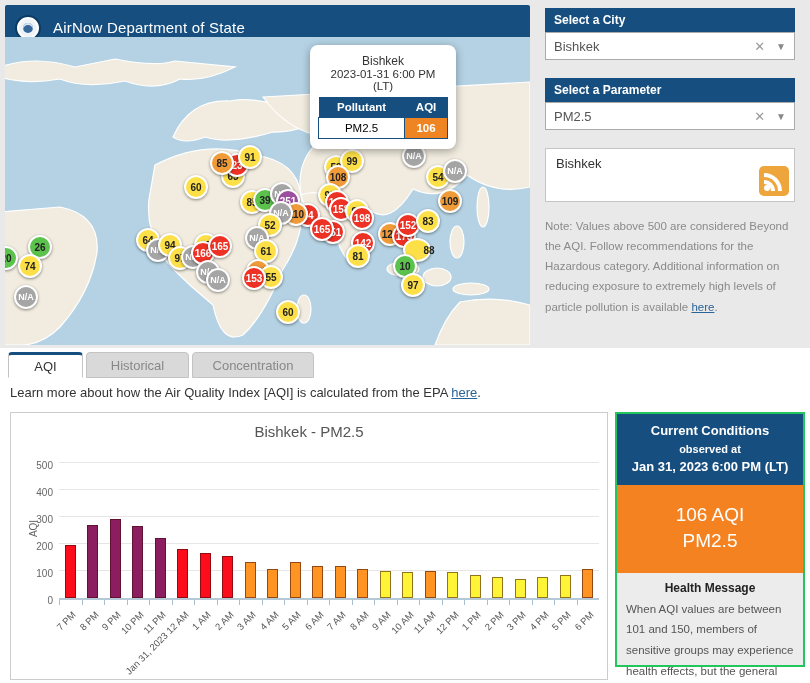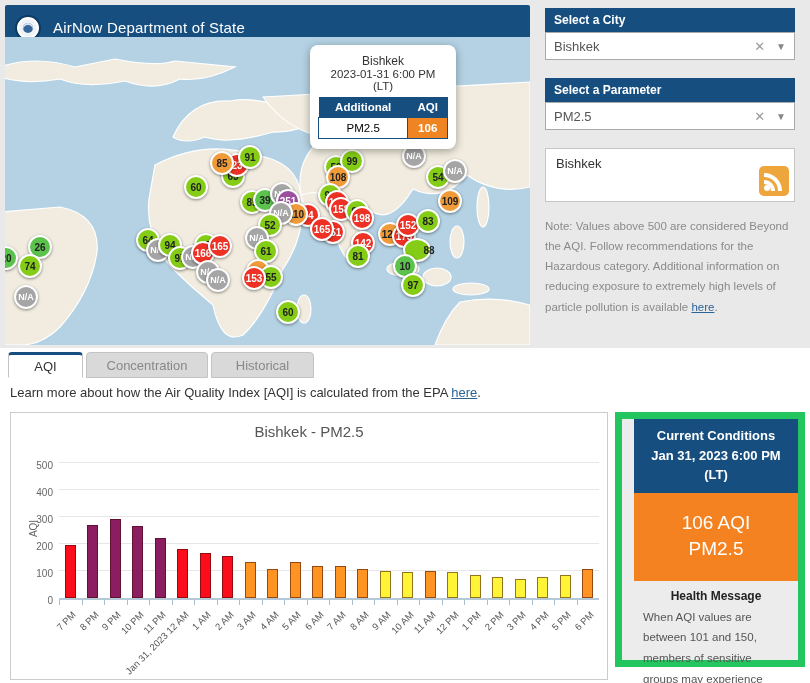--- a/index.html
+++ b/index.html
@@ -16,21 +16,21 @@
   .seal::after { content:""; position:absolute; left:6px; top:6px; width:10px; height:10px;
     border-radius:50%; background:#36679b; box-shadow:inset 0 2px 0 #d9e4ef; }
   .app-title { color:#fff; font-size:15px; letter-spacing:.2px; }
 
   .map { position:absolute; left:5px; top:37px; width:525px; height:308px; overflow:hidden; background:#b4d2e4; }
   .map svg.land { position:absolute; left:0; top:0; }
   .marker { position:absolute; width:24px; height:24px; border-radius:50%; border:2px solid #fff;
     display:flex; align-items:center; justify-content:center; font-size:10px; font-weight:bold;
     box-shadow:0 1px 3px rgba(0,0,0,.45); color:#222; }
   .c-green  { background:#5bc24c; }
-  .c-yellow { background:#84cc16; }
+  .c-yellow { background:#fde047; }
   .c-orange { background:#f09a38; }
   .c-red    { background:#ed3124; color:#fff; }
   .c-purple { background:#9b4f9e; color:#fff; }
   .c-na     { background:#a5a5a5; color:#fff; font-size:9px; }
 
   .popup { position:absolute; left:305px; top:8px; width:146px; background:#fff; border-radius:8px;
     box-shadow:0 2px 8px rgba(0,0,0,.35); padding:9px 8px 10px; text-align:center; z-index:20; }
   .popup .p-city { font-size:12px; color:#333; }
   .popup .p-date, .popup .p-tz { font-size:11.5px; color:#333; }
   .popup table { width:100%; border-collapse:collapse; margin-top:5px; }
@@ -75,21 +75,21 @@
     border-bottom:2px solid #b5c8d6; }
   .gridline { position:absolute; left:0; width:540px; height:1px; background:#e6e6e6; }
   .ytick-label { position:absolute; left:6px; width:36px; text-align:right; font-size:10px; color:#666; }
   .yaxis-label { position:absolute; left:14px; top:110px; font-size:10px; color:#666; transform:rotate(-90deg); }
   .bar { position:absolute; bottom:0; width:11px; border:1px solid rgba(60,10,10,.55); }
   .xtick { position:absolute; width:1px; height:5px; background:#a9bfcf; }
   .xlabel { position:absolute; width:120px; text-align:right; font-size:9.5px; color:#555;
     transform:rotate(-45deg); transform-origin:100% 0; white-space:nowrap; }
 
   .cond-panel { position:absolute; left:615px; top:64px; width:190px; height:255px;
-    border:7px solid #22c55e; background:#ececec;padding-left:12px; }
+    border:2px solid #22c55e; background:#ececec; }
   .cond-head { background:#164e7f; color:#fff; text-align:center; padding:7px 4px 8px; line-height:1.5; }
   .cond-head .l1 { font-size:13px; font-weight:bold; }
   .cond-head .l2 { font-size:11px; font-weight:bold; }
   .cond-head .l3 { font-size:13px; font-weight:bold; }
   .cond-aqi { background:#f58220; color:#fff; text-align:center; font-weight:normal; font-size:19px;
     line-height:1.4; padding:17px 6px 18px; }
   .cond-health { padding:8px 9px; }
   .cond-health .h-title { text-align:center; font-size:12px; font-weight:bold; color:#222; margin-bottom:4px; }
   .cond-health .h-text { font-size:11.5px; color:#555; line-height:1.8; }
 </style>
@@ -184,21 +184,21 @@
           <div class="marker c-yellow" style="left: 271px; top: 263px;">60</div>
         </div>
 
       <div class="popup">
         <div class="p-city">Bishkek</div>
         <div class="p-date">2023-01-31 6:00 PM</div>
         <div class="p-tz">(LT)</div>
         <table>
           <tbody>
               <tr>
-            <th>Additional</th>
+            <th>Pollutant</th>
             <th>AQI</th>
           </tr>
           <tr>
             <td>PM2.5</td>
             <td class="aqi-cell">106</td>
           </tr>
         </tbody>
           </table>
       </div>
     </div>
@@ -232,22 +232,22 @@
       <div class="note">
         <span>Note: Values above 500 are considered Beyond the AQI. Follow recommendations for the Hazardous category. Additional information on reducing exposure to extremely high levels of particle pollution is available </span><a class="link">here</a><span>.</span>
       </div>
     </div>
   </div>
 
   <div class="bottom-band">
 
     <div class="tabs">
       <div class="tab t1 active">AQI</div>
+      <div class="tab t3">Historical</div>
       <div class="tab t2">Concentration</div>
-      <div class="tab t3">Historical</div>
     </div>
 
     <div class="learn">
       <span>Learn more about how the Air Quality Index [AQI] is calculated from the EPA </span><a class="link">here</a><span>.</span>
     </div>
 
     <div class="chart-box">
       <div class="chart-title">Bishkek - PM2.5</div>
       <div class="yaxis-label">AQI</div>
       <div id="ytick-layer">
@@ -335,20 +335,21 @@
           <div class="xlabel" style="left: 386.25px; top: 144px;">5 PM</div>
           <div class="bar" style="left: 523.25px; height: 28.62px; background: rgb(255, 148, 35);"></div>
           <div class="xtick" style="left: 517.5px; top: 135px;"></div>
           <div class="xlabel" style="left: 408.75px; top: 144px;">6 PM</div>
         </div>
     </div>
 
     <div class="cond-panel">
       <div class="cond-head">
         <div class="l1">Current Conditions</div>
+        <div class="l2">observed at</div>
         <div class="l3">Jan 31, 2023 6:00 PM (LT)</div>
       </div>
       <div class="cond-aqi">
         <div>106 AQI</div>
         <div>PM2.5</div>
       </div>
       <div class="cond-health">
         <div class="h-title">Health Message</div>
         <div class="h-text">When AQI values are between 101 and 150, members of sensitive groups may experience health effects, but the general public is unlikely to be affected.</div>
       </div>

